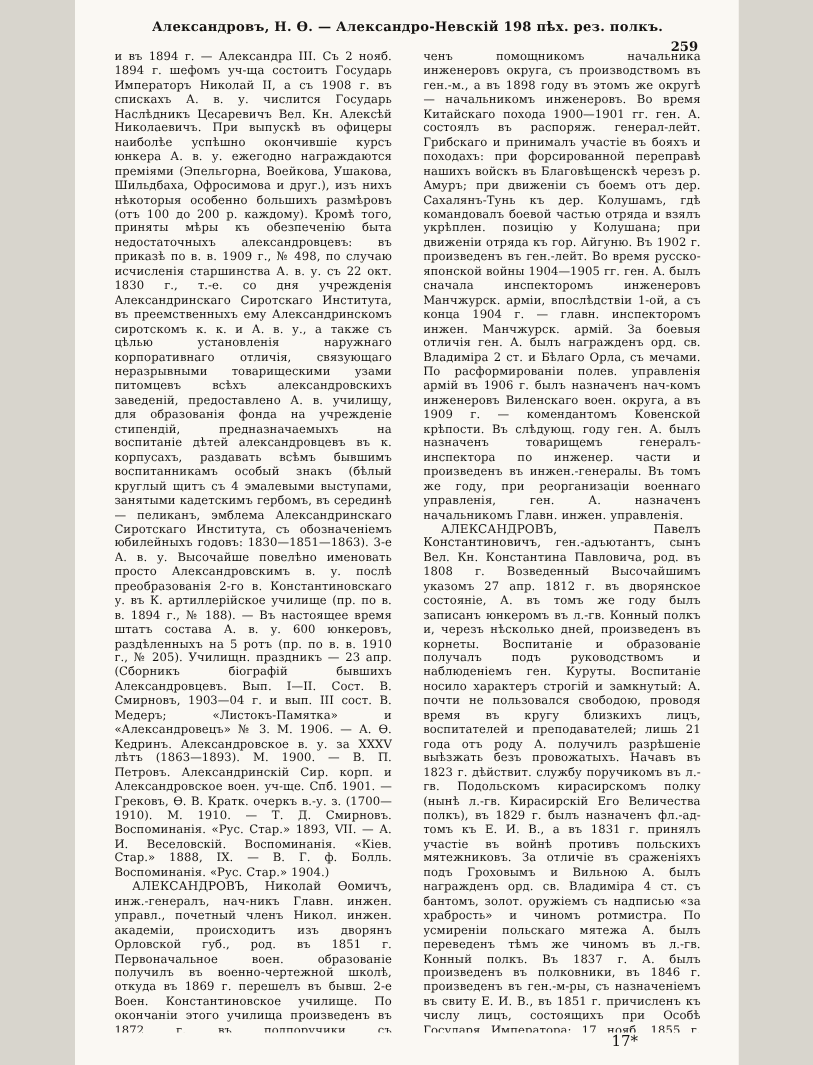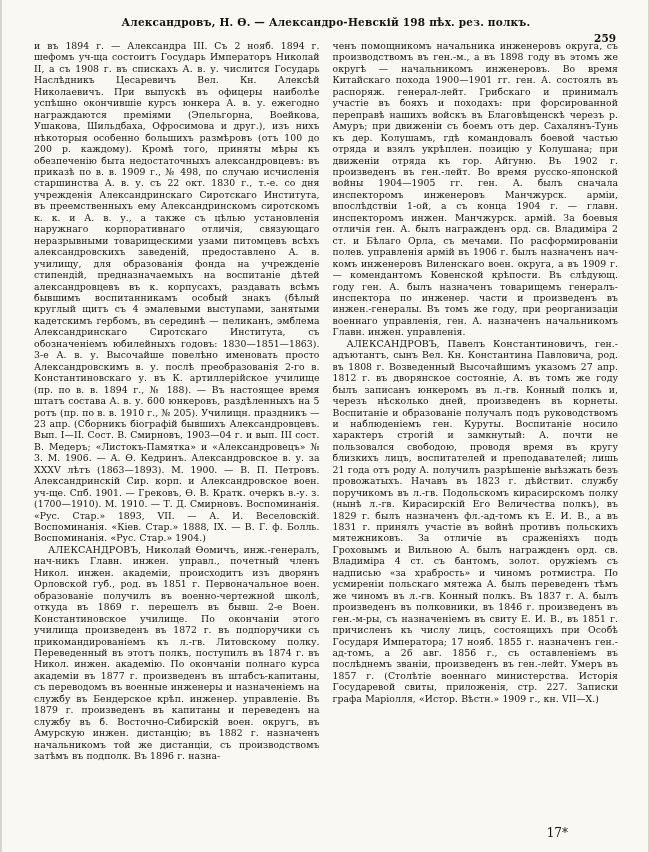--- a/index.html
+++ b/index.html
@@ -2,21 +2,21 @@
 <html lang="ru"><head>
 <meta charset="utf-8">
 <style>
   html, body { margin: 0; padding: 0; }
   body {
     background: #d8d5cd;
     font-family: "DejaVu Serif", "Liberation Serif", serif;
   }
   .page {
     position: relative;
-    width: 646px;
+    width: 531px;
     height: 852px;
     margin: 0 auto;
     background: #faf8f3;
     color: #161412;
     box-sizing: border-box;
     padding: 16px 30px 14px 32px;
     overflow: hidden;
   }
   .running-head {
     position: relative;
@@ -34,21 +34,21 @@
   }
   .page-number {
     position: absolute;
     right: 2px;
     top: 16px;
     font-weight: 700;
     font-size: 10.5px;
   }
   .columns {
     display: flex;
-    gap: 13px;
+    gap: 25px;
     height: 786px;
     overflow: hidden;
   }
   .col {
     flex: 1 1 0;
     text-align: justify;
     font-size: 9.3px;
     line-height: 11.45px;
     letter-spacing: 0.05px;
     word-spacing: 0.2px;

